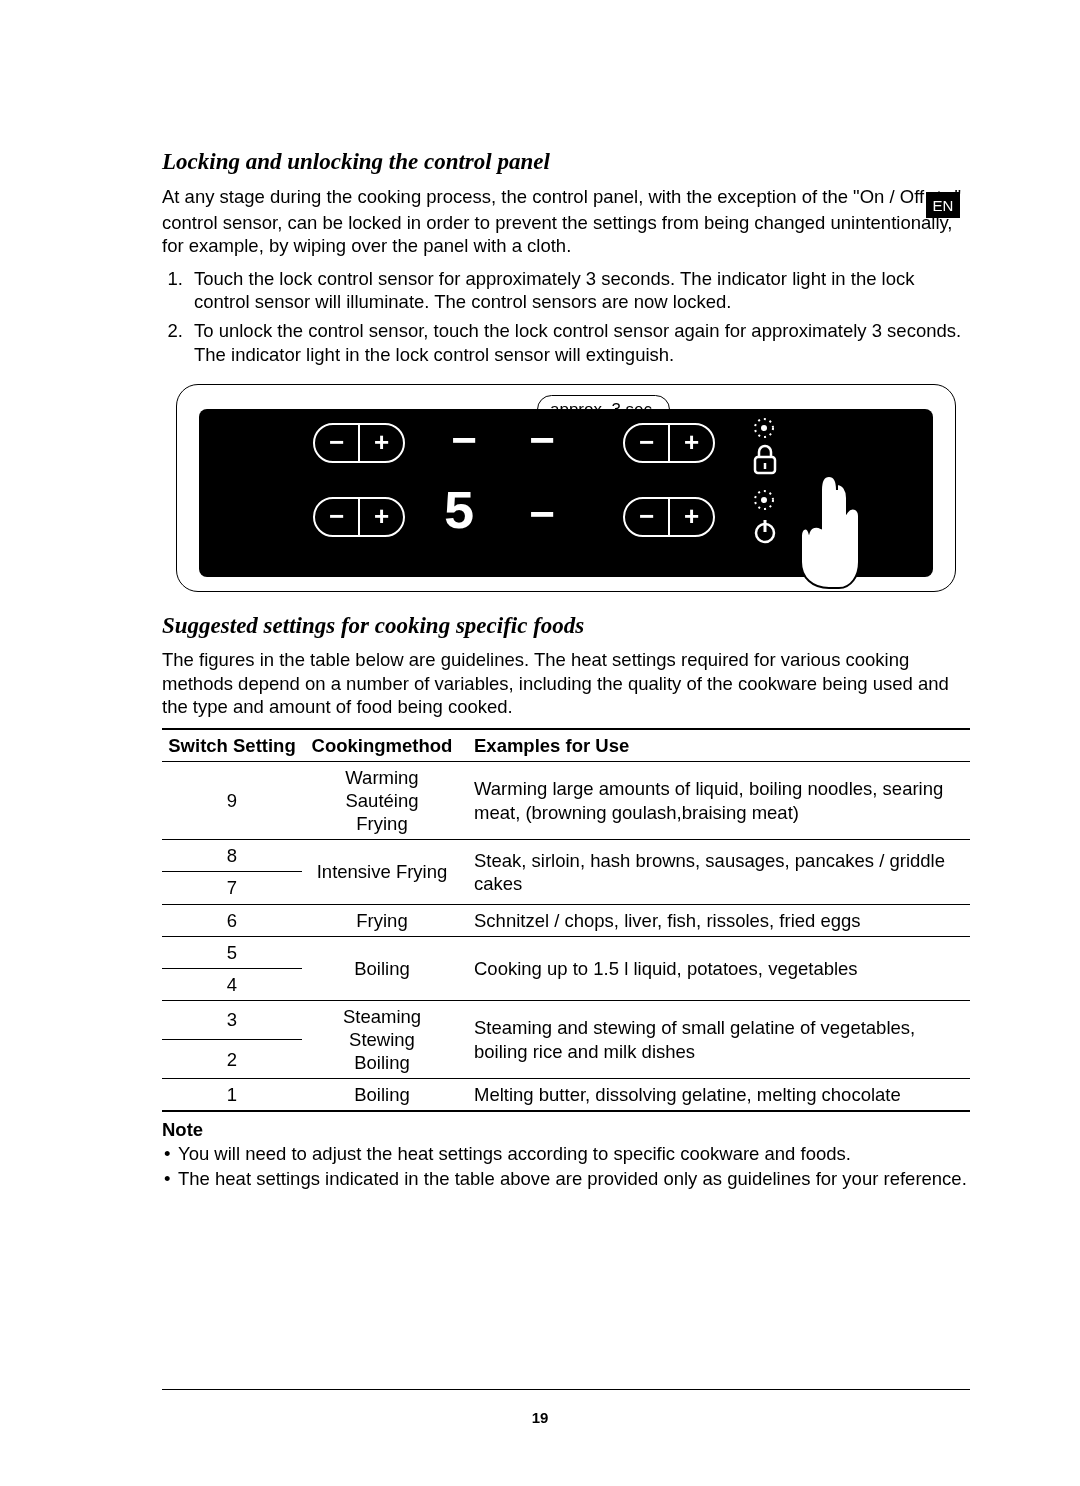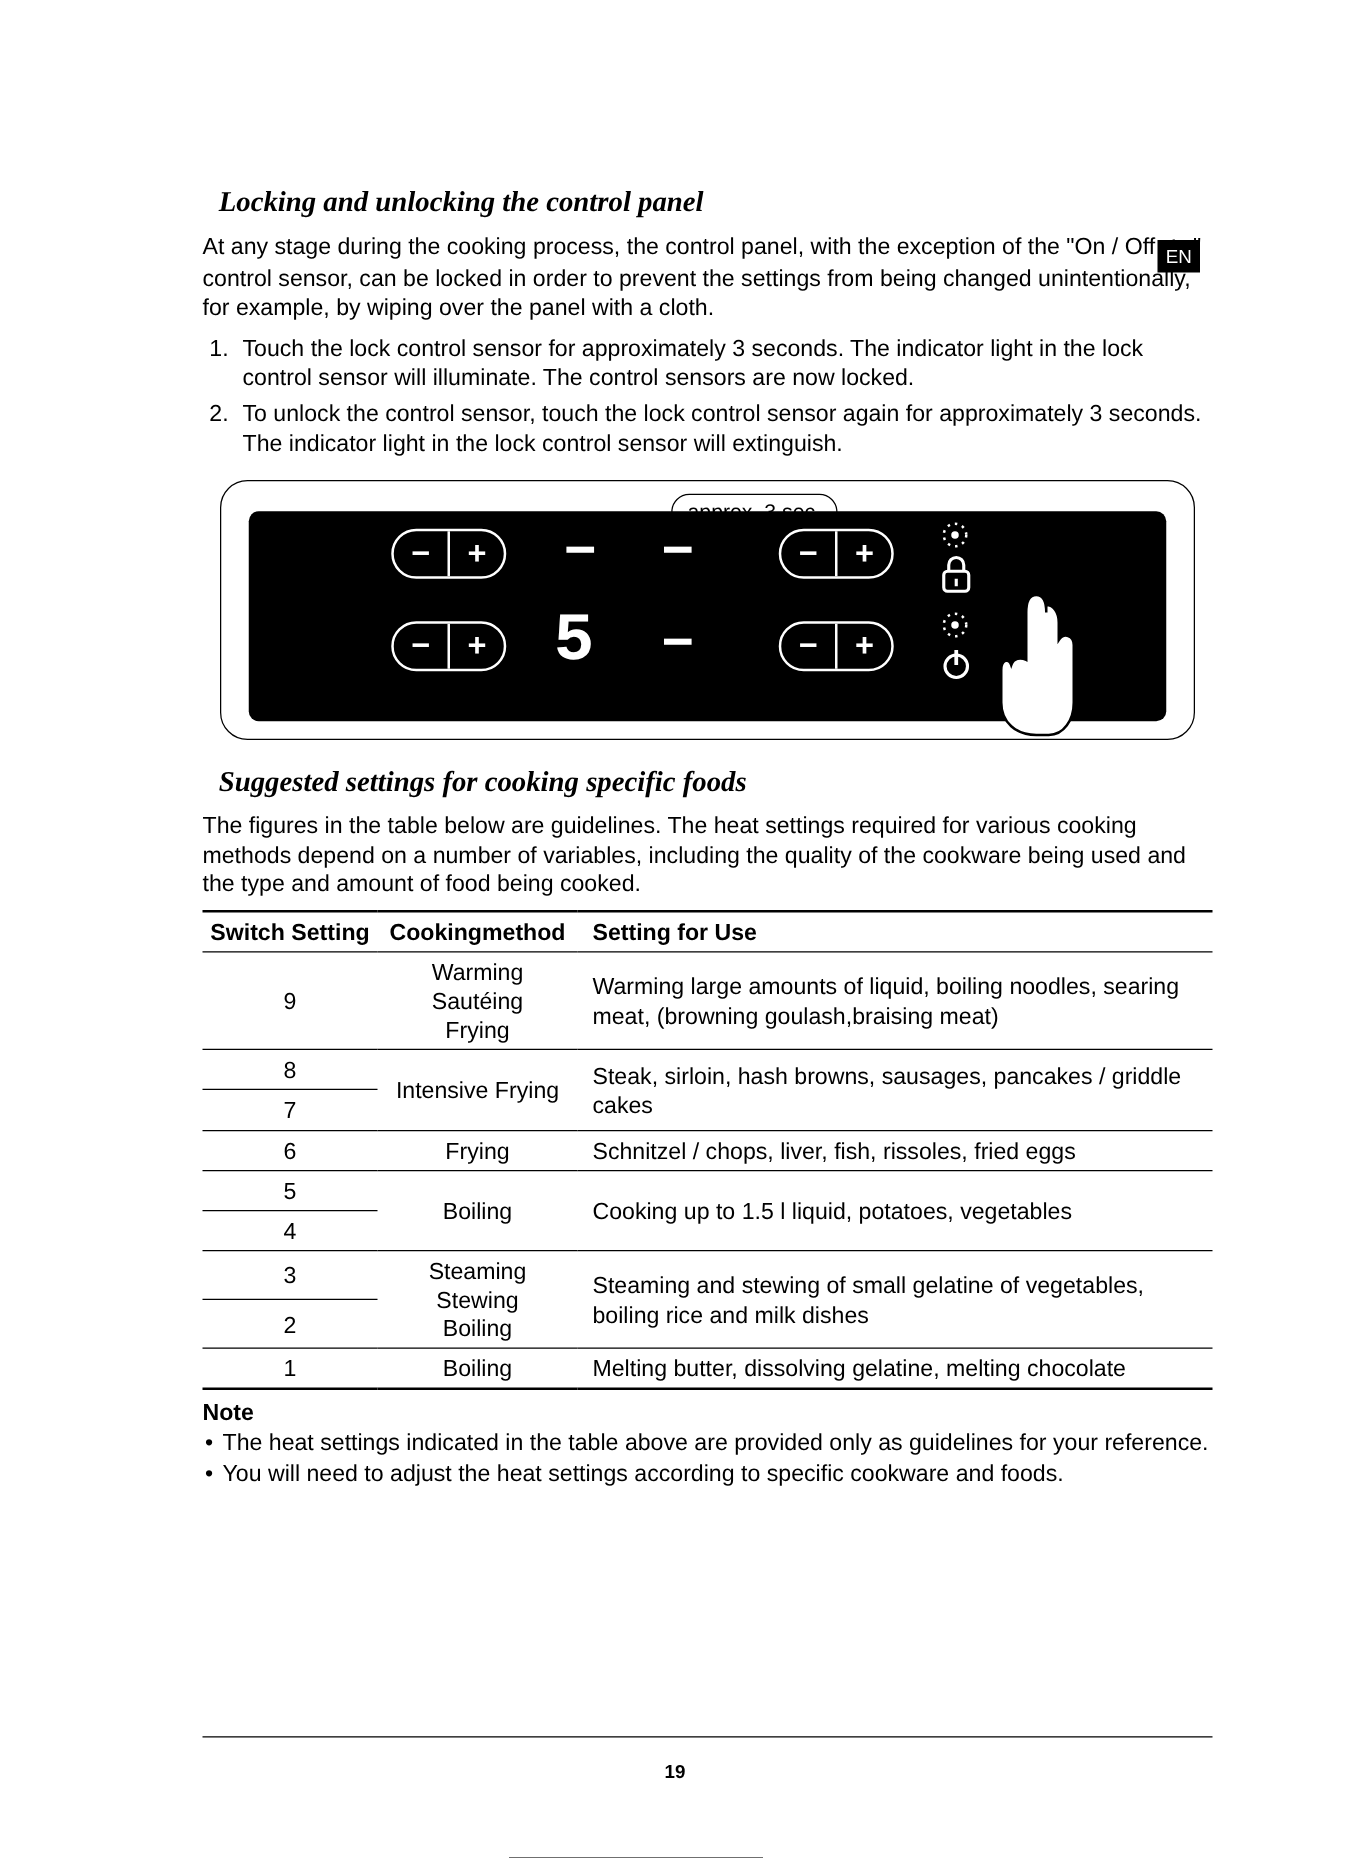--- a/index.html
+++ b/index.html
@@ -34,21 +34,21 @@
     top: -6px;
     opacity: 0.25;
   }
   .header-circles svg { display: block; }
   .content { padding: 22px 0 0 0; font-size: 18.5px; color: #000; line-height: 1.25; }
   .subhead {
     font-family: "Times New Roman", Times, serif;
     font-style: italic;
     font-weight: bold;
     font-size: 23px;
-    margin: 14px 0 8px 13px;
+    margin: 14px 0 8px 0;
   }
   .lang-tag {
     position: absolute;
     top: 192px;
     right: 120px;
     width: 34px;
     height: 26px;
     background: #000;
     color: #fff;
     font-size: 15px;
@@ -281,21 +281,21 @@
 
     <div class="subhead">Suggested settings for cooking specific foods</div>
     <p class="para">The figures in the table below are guidelines. The heat settings required for various cooking methods depend on a number of variables, including the quality of the cookware being used and the type and amount of food being cooked.</p>
 
     <div class="table-wrap">
       <table>
         <thead>
           <tr>
             <th>Switch Setting</th>
             <th>Cookingmethod</th>
-            <th class="left">Setting for Use</th>
+            <th class="left">Examples for Use</th>
           </tr>
         </thead>
         <tbody id="tbody">
             <tr>
               <td class="col1">9</td>
               <td class="col2">Warming<br>Sautéing<br>Frying</td>
               <td class="col3">Warming large amounts of liquid, boiling noodles, searing meat, (browning goulash,braising meat)</td>
             </tr>
             <tr>
               <td class="col1">8</td>
@@ -330,22 +330,22 @@
               <td class="col1">1</td>
               <td class="col2">Boiling</td>
               <td class="col3">Melting butter, dissolving gelatine, melting chocolate</td>
             </tr>
           </tbody>
       </table>
     </div>
 
     <div class="note-head">Note</div>
     <ul class="bullets">
+      <li>You will need to adjust the heat settings according to specific cookware and foods.</li>
       <li>The heat settings indicated in the table above are provided only as guidelines for your reference.</li>
-      <li>You will need to adjust the heat settings according to specific cookware and foods.</li>
     </ul>
 
   </div>
 
   <div class="footer-line"></div>
   <div class="page-num">19</div>
 
 </div>
 
 </body></html>

